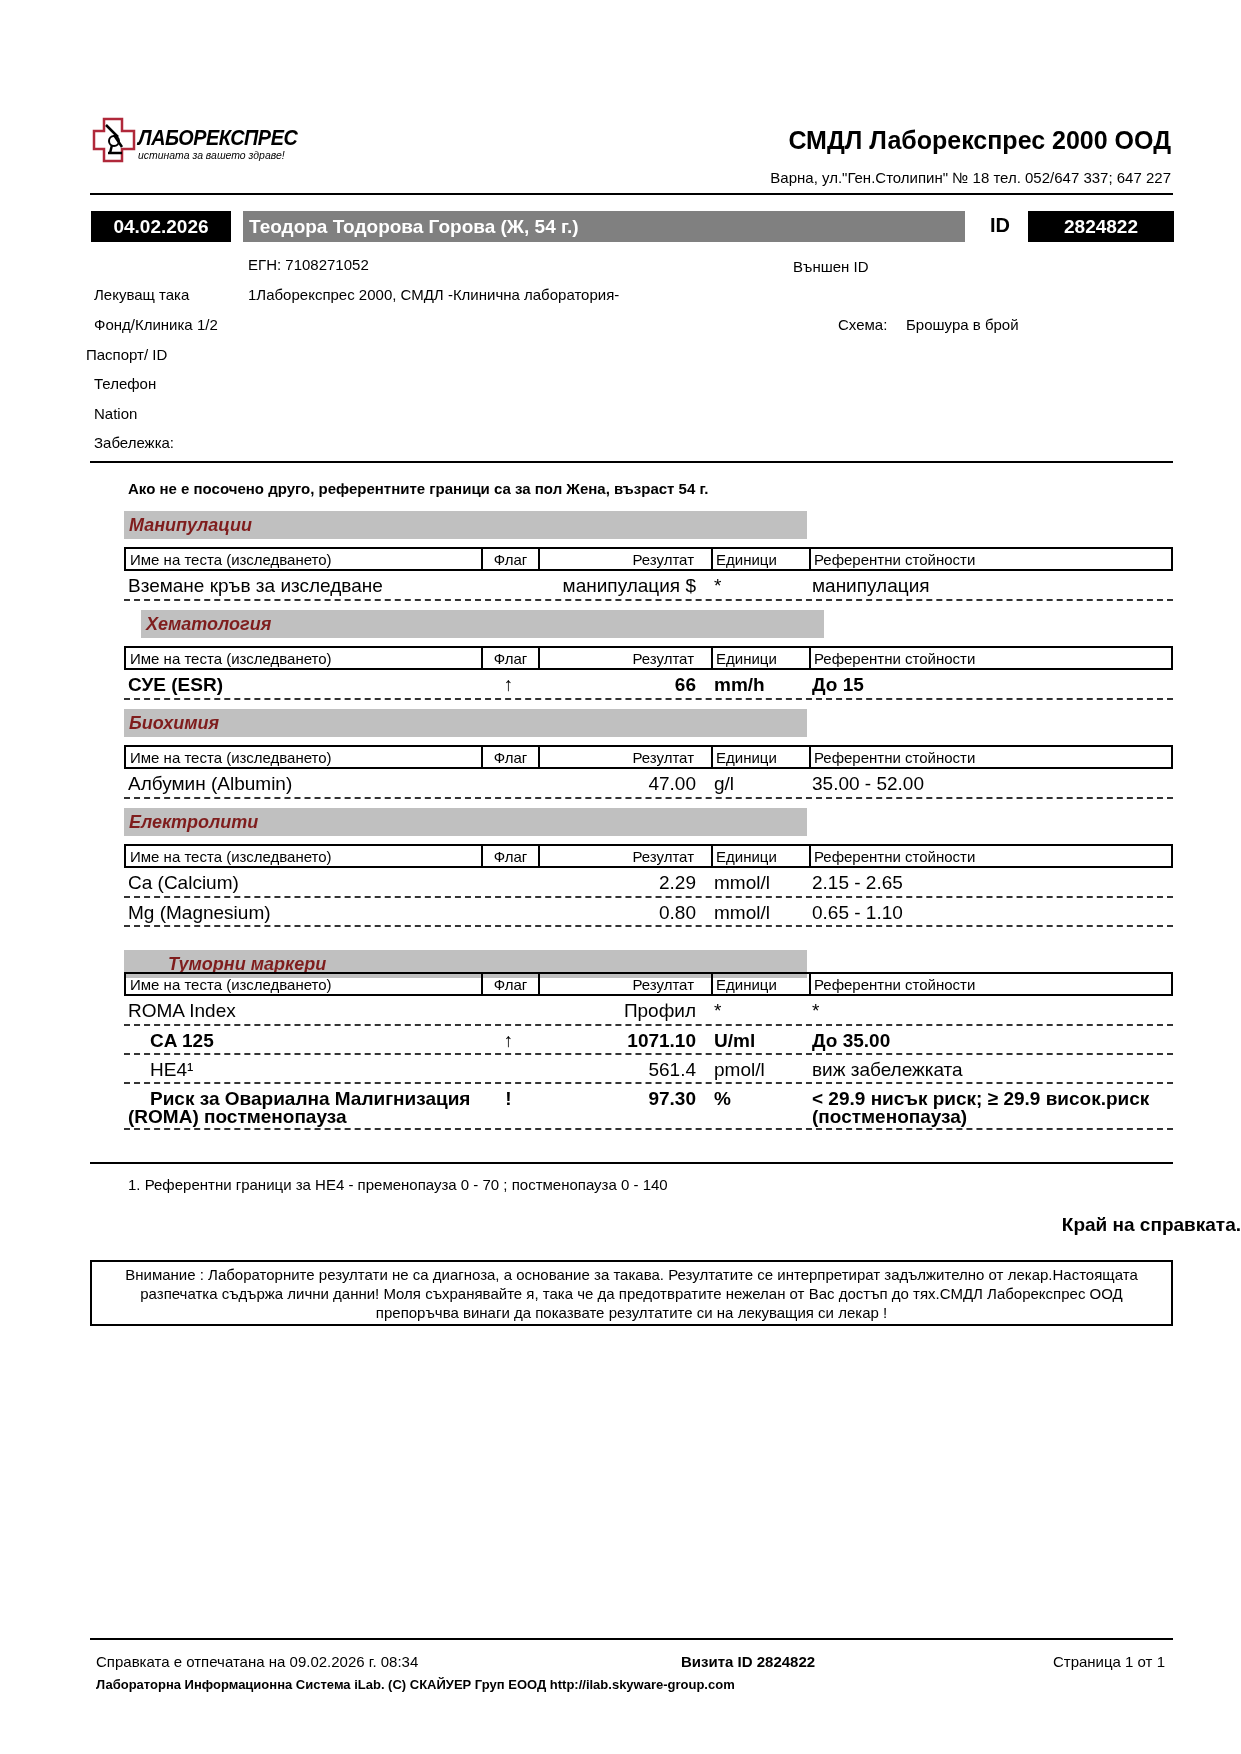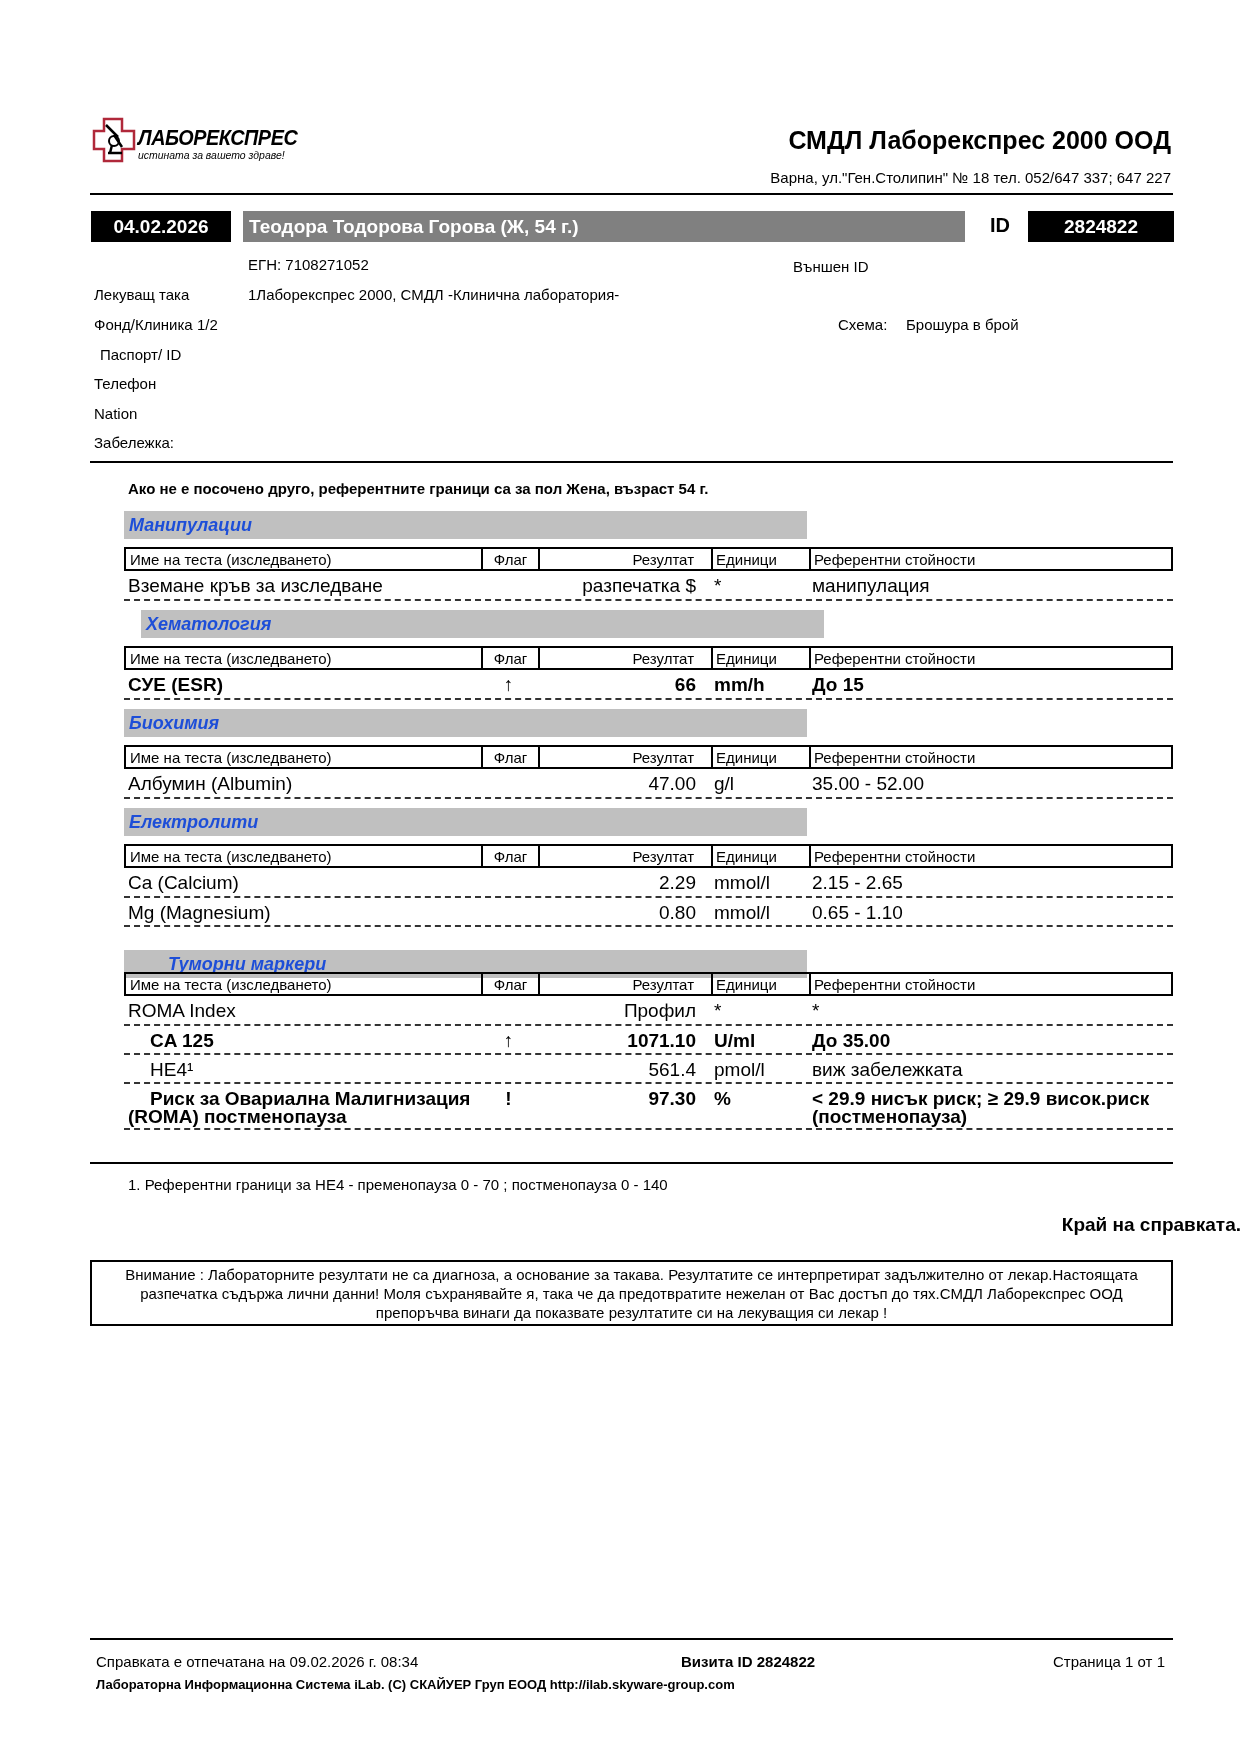--- a/index.html
+++ b/index.html
@@ -22,21 +22,21 @@
   .datebox { left: 91px; top: 211px; width: 140px; height: 31px; background: #000; color: #fff; font-weight: bold; font-size: 19px; display: flex; align-items: center; justify-content: center; }
   .namebox { left: 243px; top: 211px; width: 722px; height: 31px; background: #808080; color: #fff; font-weight: bold; font-size: 19px; display: flex; align-items: center; padding-left: 6px; }
   .idlabel { left: 990px; top: 214px; font-weight: bold; font-size: 20px; }
   .idbox { left: 1028px; top: 211px; width: 146px; height: 31px; background: #000; color: #fff; font-weight: bold; font-size: 19px; display: flex; align-items: center; justify-content: center; }
 
   .info { font-size: 15px; }
 
   .refnote { left: 128px; top: 480px; font-size: 15px; font-weight: bold; }
 
   
-  .section { left: 124px; width: 683px; height: 28px; background: #c0c0c0; color: #1d4ed8; font-weight: bold; font-style: italic; font-size: 18px; padding-left: 5px; line-height: 28px; }
+  .section { left: 124px; width: 683px; height: 28px; background: #c0c0c0; color: #7f1d1d; font-weight: bold; font-style: italic; font-size: 18px; padding-left: 5px; line-height: 28px; }
 
   
   .thead { left: 124px; width: 1049px; height: 24px; border: 2px solid #000; font-size: 15px; }
   .thead .c { position: absolute; top: 0; height: 100%; line-height: 22px; }
   .thead .sep { position: absolute; top: 0; bottom: 0; border-left: 2px solid #000; }
 
   .row { left: 124px; width: 1049px; font-size: 19px; border-bottom: 2px dashed #333; }
   .row .c { position: absolute; top: 4px; }
   .bold { font-weight: bold; }
 
@@ -77,21 +77,21 @@
 <div class="abs idlabel">ID</div>
 <div class="abs idbox">2824822</div>
 
 <div class="abs info" style="left:248px; top:256px;">ЕГН: 7108271052</div>
 <div class="abs info" style="left:793px; top:258px;">Външен ID</div>
 <div class="abs info" style="left:94px; top:286px;">Лекуващ така</div>
 <div class="abs info" style="left:248px; top:286px;">1Лаборекспрес 2000, СМДЛ -Клинична лаборатория-</div>
 <div class="abs info" style="left:94px; top:316px;">Фонд/Клиника 1/2</div>
 <div class="abs info" style="left:838px; top:316px;">Схема:</div>
 <div class="abs info" style="left:906px; top:316px;">Брошура в брой</div>
-<div class="abs info" style="left:100px; top:346px;text-align:right;">Паспорт/ ID</div>
+<div class="abs info" style="left:86px; top:346px;text-align:right;">Паспорт/ ID</div>
 <div class="abs info" style="left:94px; top:375px;">Телефон</div>
 <div class="abs info" style="left:94px; top:405px;">Nation</div>
 <div class="abs info" style="left:94px; top:434px;">Забележка:</div>
 <div class="abs rule" style="top:461px;"></div>
 
 <div class="abs refnote">Ако не е посочено друго, референтните граници са за  пол Жена, възраст 54 г.</div>
 
 <div class="abs section" style="top:511px;">Манипулации</div>
 <div class="abs thead" style="top:547px;">
   <span class="c c-name">Име на теста (изследването)</span>
@@ -100,21 +100,21 @@
   <span class="sep" style="left:412px;"></span>
   <span class="c c-res">Резултат</span>
   <span class="sep" style="left:585px;"></span>
   <span class="c c-unit">Единици</span>
   <span class="sep" style="left:683px;"></span>
   <span class="c c-ref">Референтни стойности</span>
 </div>
 <div class="abs row" style="top:571px; height:30px;">
   <span class="c c-name">Вземане кръв за изследване</span>
   <span class="c c-flag"></span>
-  <span class="c c-res">разпечатка $</span>
+  <span class="c c-res">манипулация $</span>
   <span class="c c-unit">*</span>
   <span class="c c-ref">манипулация</span>
 </div>
 
 <div class="abs section" style="top:610px;margin-left:17px;">Хематология</div>
 <div class="abs thead" style="top:646px;">
   <span class="c c-name">Име на теста (изследването)</span>
   <span class="sep" style="left:355px;"></span>
   <span class="c c-flag">Флаг</span>
   <span class="sep" style="left:412px;"></span>

